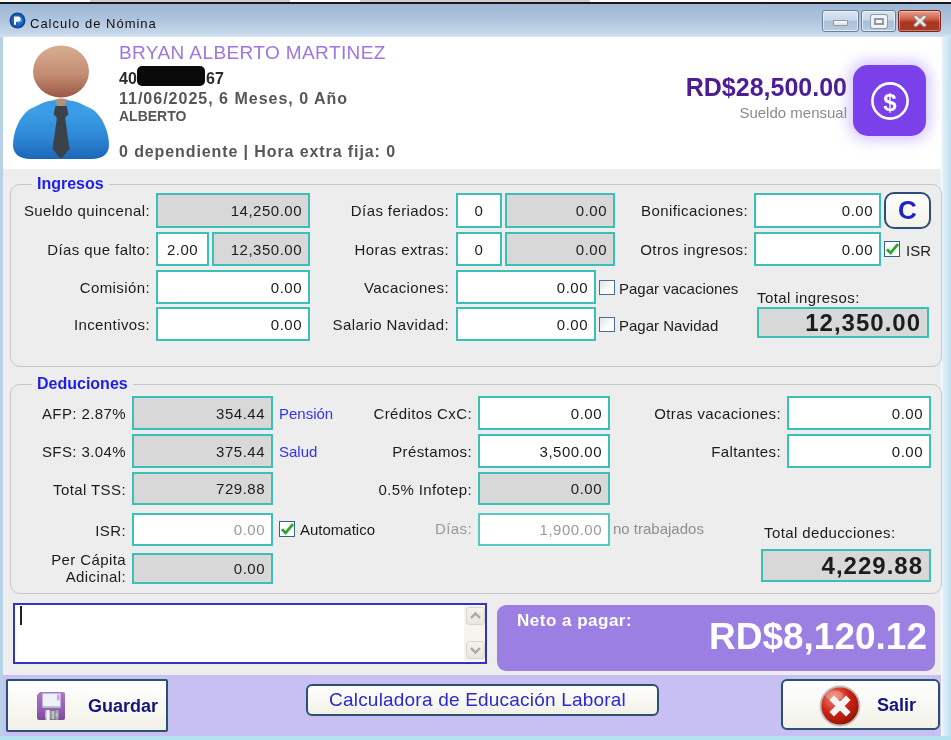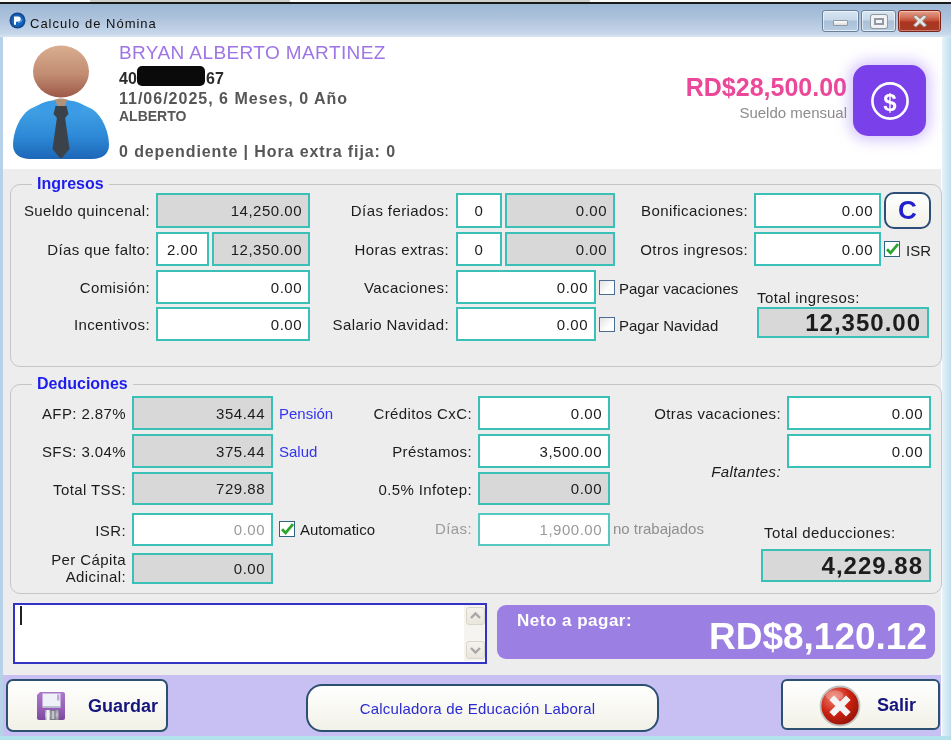--- a/index.html
+++ b/index.html
@@ -84,21 +84,21 @@
   </svg>
 
   <div class="abs" style="left:119px;top:42px;font-size:19px;letter-spacing:0.4px;color:#9e74e6;">BRYAN ALBERTO MARTINEZ</div>
   <div class="abs" style="left:119px;top:70px;font-size:16px;font-weight:bold;color:#2b2b2b;">40</div>
   <div class="abs" style="left:137px;top:66px;width:68px;height:20px;background:#0a0a0a;border-radius:5px;"></div>
   <div class="abs" style="left:206px;top:70px;font-size:16px;font-weight:bold;color:#2b2b2b;">67</div>
   <div class="abs" style="left:119px;top:90px;font-size:16px;letter-spacing:1px;font-weight:bold;color:#565656;">11/06/2025, 6 Meses, 0 Año</div>
   <div class="abs" style="left:119px;top:108px;font-size:14px;font-weight:bold;color:#565656;">ALBERTO</div>
   <div class="abs" style="left:119px;top:143px;font-size:16px;letter-spacing:0.9px;font-weight:bold;color:#565656;">0 dependiente | Hora extra fija: 0</div>
 
-  <div class="abs" style="left:540px;top:73px;width:307px;text-align:right;font-size:25px;font-weight:bold;color:#ec4899;">RD$28,500.00</div>
+  <div class="abs" style="left:540px;top:73px;width:307px;text-align:right;font-size:25px;font-weight:bold;color:#4c1d95;">RD$28,500.00</div>
   <div class="abs" style="left:540px;top:104px;width:307px;text-align:right;font-size:15px;color:#8c8c8c;">Sueldo mensual</div>
   <div class="abs" style="left:853px;top:65px;width:73px;height:71px;border-radius:15px;background:#7a41ea;box-shadow:0 0 14px 4px rgba(145,100,245,0.38);">
     <svg class="abs" style="left:17px;top:16px;" width="40" height="40" viewBox="0 0 40 40">
       <circle cx="20" cy="20" r="17.6" fill="none" stroke="#fff" stroke-width="2.6"></circle>
       <text x="20" y="29.5" text-anchor="middle" font-family="Liberation Sans,sans-serif" font-size="24" font-weight="bold" fill="#fff">$</text>
     </svg>
   </div>
 
   <div class="grp" style="left:10px;top:184px;width:930px;height:181px;"></div>
   <div class="grplbl" style="left:32px;top:175px;">Ingresos</div>
@@ -171,21 +171,21 @@
   <div class="lbl" style="left:330px;top:481px;width:142px;">0.5% Infotep:</div>
   <div class="lbl" style="left:330px;top:520px;width:142px;color:#9a9a9a;">Días:</div>
 
   <div class="fld" style="left:478px;top:396px;width:132px;height:34px;">0.00</div>
   <div class="fld" style="left:478px;top:434px;width:132px;height:34px;">3,500.00</div>
   <div class="fld ro" style="left:478px;top:472px;width:132px;height:33px;">0.00</div>
   <div class="fld" style="left:478px;top:513px;width:132px;height:33px;color:#9a9a9a;border-color:#55c8c0;">1,900.00</div>
   <div class="cblbl" style="left:613px;top:520px;color:#8f8f8f;">no trabajados</div>
 
   <div class="lbl" style="left:620px;top:405px;width:161px;">Otras vacaciones:</div>
-  <div class="lbl" style="left:620px;top:463px;width:161px;font-style:italic;">Faltantes:</div>
+  <div class="lbl" style="left:620px;top:443px;width:161px;">Faltantes:</div>
   <div class="fld" style="left:787px;top:396px;width:144px;height:34px;">0.00</div>
   <div class="fld" style="left:787px;top:434px;width:144px;height:34px;">0.00</div>
 
   <div class="lbl" style="left:764px;top:524px;width:180px;text-align:left;">Total deducciones:</div>
   <div class="fld ro" style="left:761px;top:549px;width:170px;height:33px;font-size:24px;font-weight:bold;letter-spacing:1px;">4,229.88</div>
 
   <div class="abs" style="left:13px;top:603px;width:474px;height:61px;border:2.5px solid #3434c4;background:#fff;box-sizing:border-box;">
     <div class="abs" style="left:5px;top:1px;width:2px;height:19px;background:#222;"></div>
     <div class="abs" style="right:0;top:0;width:21px;height:56px;background:#f6f4f0;">
       <div class="abs" style="left:2px;top:2px;width:19px;height:18px;background:linear-gradient(180deg,#f4f2ec,#e9e6dd);border:1px solid #d9d6ca;border-radius:3px;box-sizing:border-box;">
@@ -194,26 +194,26 @@
           </svg>
       </div>
       <div class="abs" style="left:2px;bottom:2px;width:19px;height:18px;background:linear-gradient(180deg,#f4f2ec,#e9e6dd);border:1px solid #d9d6ca;border-radius:3px;box-sizing:border-box;">
         <svg width="17" height="16" viewBox="0 0 17 16">
             <path d="M4 6 L8.5 10.5 L13 6" fill="none" stroke="#a8a8a8" stroke-width="2.4"></path>
           </svg>
       </div>
     </div>
   </div>
 
-  <div class="abs" style="left:497px;top:605px;width:438px;height:54px;background:#9c7fe2;border-radius:9px;">
+  <div class="abs" style="left:497px;top:605px;width:438px;height:66px;background:#9c7fe2;border-radius:9px;">
     <div class="abs" style="left:20px;top:6px;font-size:17px;letter-spacing:0.5px;font-weight:bold;color:#fff;">Neto a pagar:</div>
     <div class="abs" style="right:8px;top:11px;font-size:37px;font-weight:bold;color:#fff;">RD$8,120.12</div>
   </div>
 
-  <div class="abs" style="left:6px;top:679px;width:162px;height:53px;border:2px solid #2b5070;border-radius:7px;box-sizing:border-box;background:linear-gradient(180deg,#ffffff,#f2f1e7);padding-left:12px;">
+  <div class="abs" style="left:6px;top:679px;width:162px;height:53px;border:2px solid #2b5070;border-radius:2px;box-sizing:border-box;background:linear-gradient(180deg,#ffffff,#f2f1e7);padding-left:12px;">
     <svg class="abs" style="left:29px;top:10px;" width="29" height="30" viewBox="0 0 29 30">
       <defs>
         <linearGradient id="flop" x1="0" y1="0" x2="0" y2="1">
             <stop offset="0" stop-color="#ab79ca"></stop>
             <stop offset="0.6" stop-color="#955fb8"></stop>
             <stop offset="1" stop-color="#7b4a9c"></stop>
           </linearGradient>
         <linearGradient id="shut" x1="0" y1="0" x2="0" y2="1">
             <stop offset="0" stop-color="#9a9aa2"></stop>
             <stop offset="0.5" stop-color="#c2c4ca"></stop>
@@ -224,21 +224,21 @@
       <rect x="5.5" y="2.5" width="18" height="14" fill="#edf2f9"></rect>
       <rect x="5.5" y="15" width="18" height="1.5" fill="#b9c2cf"></rect>
       <rect x="20" y="3.5" width="2.5" height="6" fill="#c9a8dd"></rect>
       <rect x="8" y="19" width="13.5" height="10" fill="url(#shut)"></rect>
       <rect x="9.5" y="19" width="3" height="10" fill="#f2f2f4"></rect>
       <rect x="13.5" y="19" width="5" height="10" fill="#6e7078"></rect>
       <rect x="14.5" y="19.8" width="3" height="8.4" fill="#bfc2c8"></rect>
     </svg>
     <div class="abs" style="left:80px;top:15px;font-size:18px;font-weight:bold;color:#15157e;">Guardar</div>
   </div>
-  <div class="abs" style="left:306px;top:684px;width:353px;height:48px;border:2px solid #2b5070;border-radius:16px;box-sizing:border-box;background:linear-gradient(180deg,#ffffff,#f2f1e7);display:flex;align-items:center;justify-content:center;padding-right:10px;font-size:15px;letter-spacing:0.2px;color:#2a2ad0;">Calculadora de Educación Laboral</div>
+  <div class="abs" style="left:306px;top:684px;width:353px;height:32px;border:2px solid #2b5070;border-radius:6px;box-sizing:border-box;background:linear-gradient(180deg,#ffffff,#f2f1e7);display:flex;align-items:center;justify-content:center;padding-right:10px;font-size:19px;letter-spacing:0.2px;color:#2a2ad0;">Calculadora de Educación Laboral</div>
   <div class="abs" style="left:781px;top:679px;width:159px;height:51px;border:2px solid #2b5070;border-radius:6px;box-sizing:border-box;background:linear-gradient(180deg,#ffffff,#f2f1e7);">
     <svg class="abs" style="left:36px;top:4px;" width="42" height="42" viewBox="0 0 42 42">
       <defs>
           <radialGradient id="redg" cx="0.35" cy="0.3" r="0.9">
             <stop offset="0" stop-color="#f08070"></stop>
             <stop offset="0.45" stop-color="#cc2211"></stop>
             <stop offset="1" stop-color="#7a0c04"></stop>
           </radialGradient>
         </defs>
       <circle cx="21" cy="21" r="19.5" fill="url(#redg)" stroke="#c0c0c0" stroke-width="1.8"></circle>

